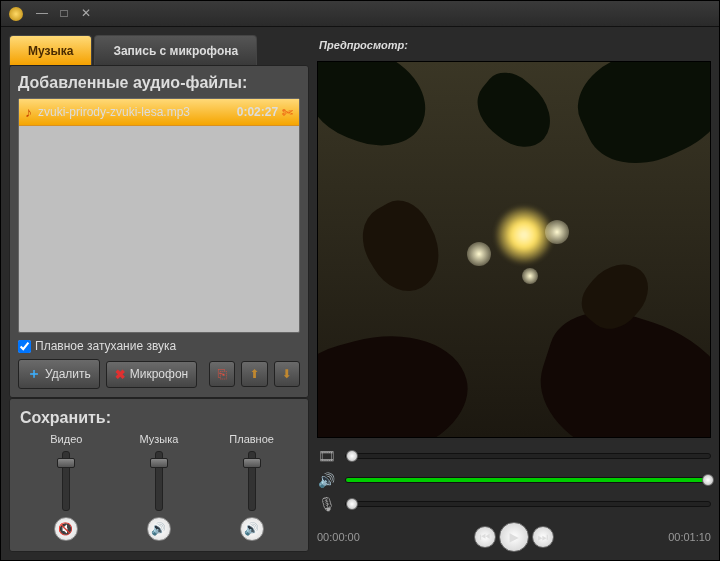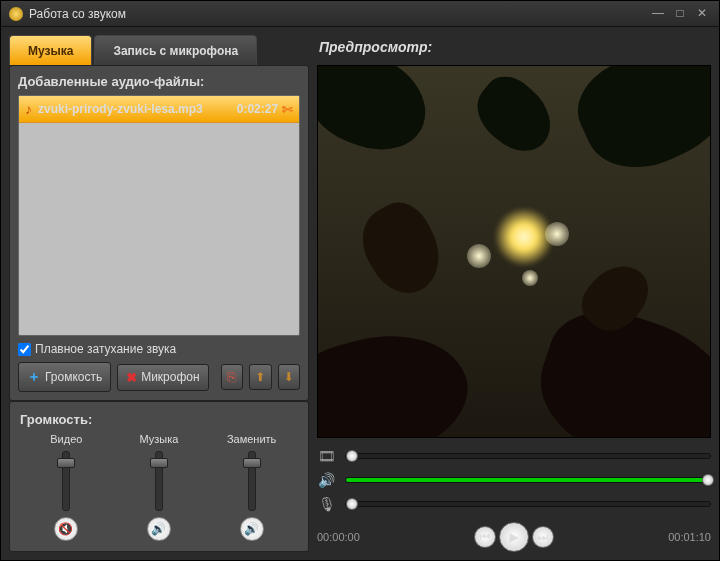--- a/index.html
+++ b/index.html
@@ -10,42 +10,42 @@
 .titlebar .title{flex:1;font-size:12px;}
 .titlebar .btn{width:18px;height:14px;margin-left:4px;text-align:center;line-height:12px;cursor:pointer;color:#aaa;}
 .content{flex:1;display:flex;padding:8px;gap:8px;}
 .left{width:300px;display:flex;flex-direction:column;}
 .right{flex:1;display:flex;flex-direction:column;gap:6px;}
 .tabs{display:flex;height:30px;}
 .tab{padding:0 18px;line-height:30px;border:1px solid #444;border-bottom:none;border-radius:4px 4px 0 0;background:linear-gradient(#555,#3a3a3a);margin-right:2px;cursor:pointer;font-weight:bold;}
 .tab.active{background:linear-gradient(#ffda77,#f5a100);color:#4a2a00;font-weight:bold;}
 .panel{background:#4a4a4a;border:1px solid #222;border-radius:3px;padding:8px;}
 .filepanel{flex:1;display:flex;flex-direction:column;}
-.section-title{font-weight:bold;margin-bottom:6px;font-size:13px;}
+.section-title{font-weight:bold;margin-bottom:6px;font-size:16px;}
 .filelist{flex:1;background:#bfbfbf;border:1px solid #666;border-radius:2px;min-height:150px;}
 .filerow{display:flex;align-items:center;background:linear-gradient(#ffd977,#f5a500);padding:5px 6px;color:#4a2a00;border-bottom:1px solid #d89020;}
 .filerow .note{color:#c94a00;margin-right:6px;font-size:14px;}
-.filerow .name{flex:1;font-weight:bold;}
+.filerow .name{flex:1;font-weight:normal;}
 .filerow .dur{font-weight:bold;margin-right:4px;}
 .filerow .trim{color:#e63b00;font-size:13px;}
 .fade{display:flex;align-items:center;margin-top:6px;}
 .fade input{margin-right:4px;}
 .btnrow{display:flex;gap:6px;margin-top:6px;align-items:center;}
 .sbtn{background:linear-gradient(#6a6a6a,#454545);border:1px solid #222;border-radius:3px;padding:5px 8px;cursor:pointer;display:flex;align-items:center;gap:4px;font-size:12px;}
 .sbtn.small{padding:5px;width:28px;height:26px;justify-content:center;}
 .sbtn .plus{color:#3cb0ff;font-size:14px;font-weight:bold;}
 .sbtn .x{color:#e03030;font-size:13px;font-weight:bold;}
 .volpanel{padding:10px;}
 .vols{display:flex;justify-content:space-around;margin-top:6px;}
 .vcol{display:flex;flex-direction:column;align-items:center;gap:6px;width:60px;}
 .vlabel{font-size:11px;}
 .vslider{width:8px;height:60px;background:#333;border:1px solid #222;border-radius:3px;position:relative;}
 .vslider .thumb{position:absolute;width:18px;height:10px;background:linear-gradient(#888,#555);border:1px solid #222;border-radius:2px;left:-6px;top:6px;}
 .spk{width:24px;height:24px;border-radius:50%;background:radial-gradient(circle,#fff,#ddd);border:1px solid #888;display:flex;align-items:center;justify-content:center;color:#333;font-size:12px;}
-.preview-title{font-weight:bold;font-style:italic;margin:4px 0 4px 2px;font-size:14px;}
+.preview-title{font-weight:bold;font-style:italic;margin:4px 0 4px 2px;font-size:11px;}
 .viewport{flex:1;background:#000;border:1px solid #000;position:relative;overflow:hidden;min-height:250px;}
 .tracks{display:flex;flex-direction:column;gap:8px;margin-top:4px;}
 .trow{display:flex;align-items:center;gap:8px;}
 .ticon{width:20px;text-align:center;font-size:14px;color:#aaa;}
 .track{flex:1;height:6px;background:#222;border-radius:3px;position:relative;border:1px solid #111;}
 .track .fill{position:absolute;height:100%;background:#00cc00;border-radius:3px;}
 .track .dot{position:absolute;width:12px;height:12px;background:radial-gradient(#fff,#bbb);border:1px solid #666;border-radius:50%;top:-4px;}
 .timerow{display:flex;justify-content:space-between;align-items:center;margin-top:4px;}
 .time{color:#999;font-size:11px;}
 .pctrls{display:flex;gap:3px;align-items:center;}
@@ -59,21 +59,20 @@
 .sun{position:absolute;width:60px;height:60px;background:radial-gradient(circle,#fff9d0 0%,#ffe060 30%,rgba(255,200,0,0) 70%);border-radius:50%;left:45%;top:38%;filter:blur(2px);}
 .flare{position:absolute;width:24px;height:24px;background:radial-gradient(circle,#fff9d0,rgba(255,220,80,0));border-radius:50%;}
 .leaf{position:absolute;background:#0a1006;border-radius:40% 60% 50% 50%;}
 </style>
 </head>
 <body>
 
 <div class="window">
   <div class="titlebar">
     <div class="icon"></div>
-    <div class="title">Работа со звуком</div>
     <div class="btn">—</div>
     <div class="btn">□</div>
     <div class="btn">✕</div>
   </div>
 
   <div class="content">
     <div class="left">
       <div class="tabs">
         <div class="tab active">Музыка</div>
         <div class="tab">Запись с микрофона</div>
@@ -89,62 +88,62 @@
             <span class="trim">✄</span>
           </div>
         </div>
         <label class="fade">
           <input type="checkbox" checked="" style="">
           <span>Плавное затухание звука</span>
         </label>
         <div class="btnrow">
           <div class="sbtn">
             <span class="plus">＋</span>
-            <span>Громкость</span>
+            <span>Удалить</span>
           </div>
           <div class="sbtn">
             <span class="x">✖</span>
             <span>Микрофон</span>
           </div>
           <div style="flex:1"></div>
           <div class="sbtn small">
               <span style="color:#e05040">⎘</span>
             </div>
           <div class="sbtn small">
               <span style="color:#c08830">⬆</span>
             </div>
           <div class="sbtn small">
               <span style="color:#c08830">⬇</span>
             </div>
         </div>
       </div>
 
       <div class="panel volpanel">
-        <div class="section-title">Громкость:</div>
+        <div class="section-title">Сохранить:</div>
         <div class="vols">
           <div class="vcol">
             <div class="vlabel">Видео</div>
             <div class="vslider">
                 <div class="thumb"></div>
               </div>
             <div class="spk">
                 <span style="color:#c03020">🔇</span>
               </div>
           </div>
           <div class="vcol">
             <div class="vlabel">Музыка</div>
             <div class="vslider">
                 <div class="thumb"></div>
               </div>
             <div class="spk">
                 <span>🔊</span>
               </div>
           </div>
           <div class="vcol">
-            <div class="vlabel">Заменить</div>
+            <div class="vlabel">Плавное</div>
             <div class="vslider">
                 <div class="thumb"></div>
               </div>
             <div class="spk">
                 <span>🔊</span>
               </div>
           </div>
         </div>
       </div>
     </div>

